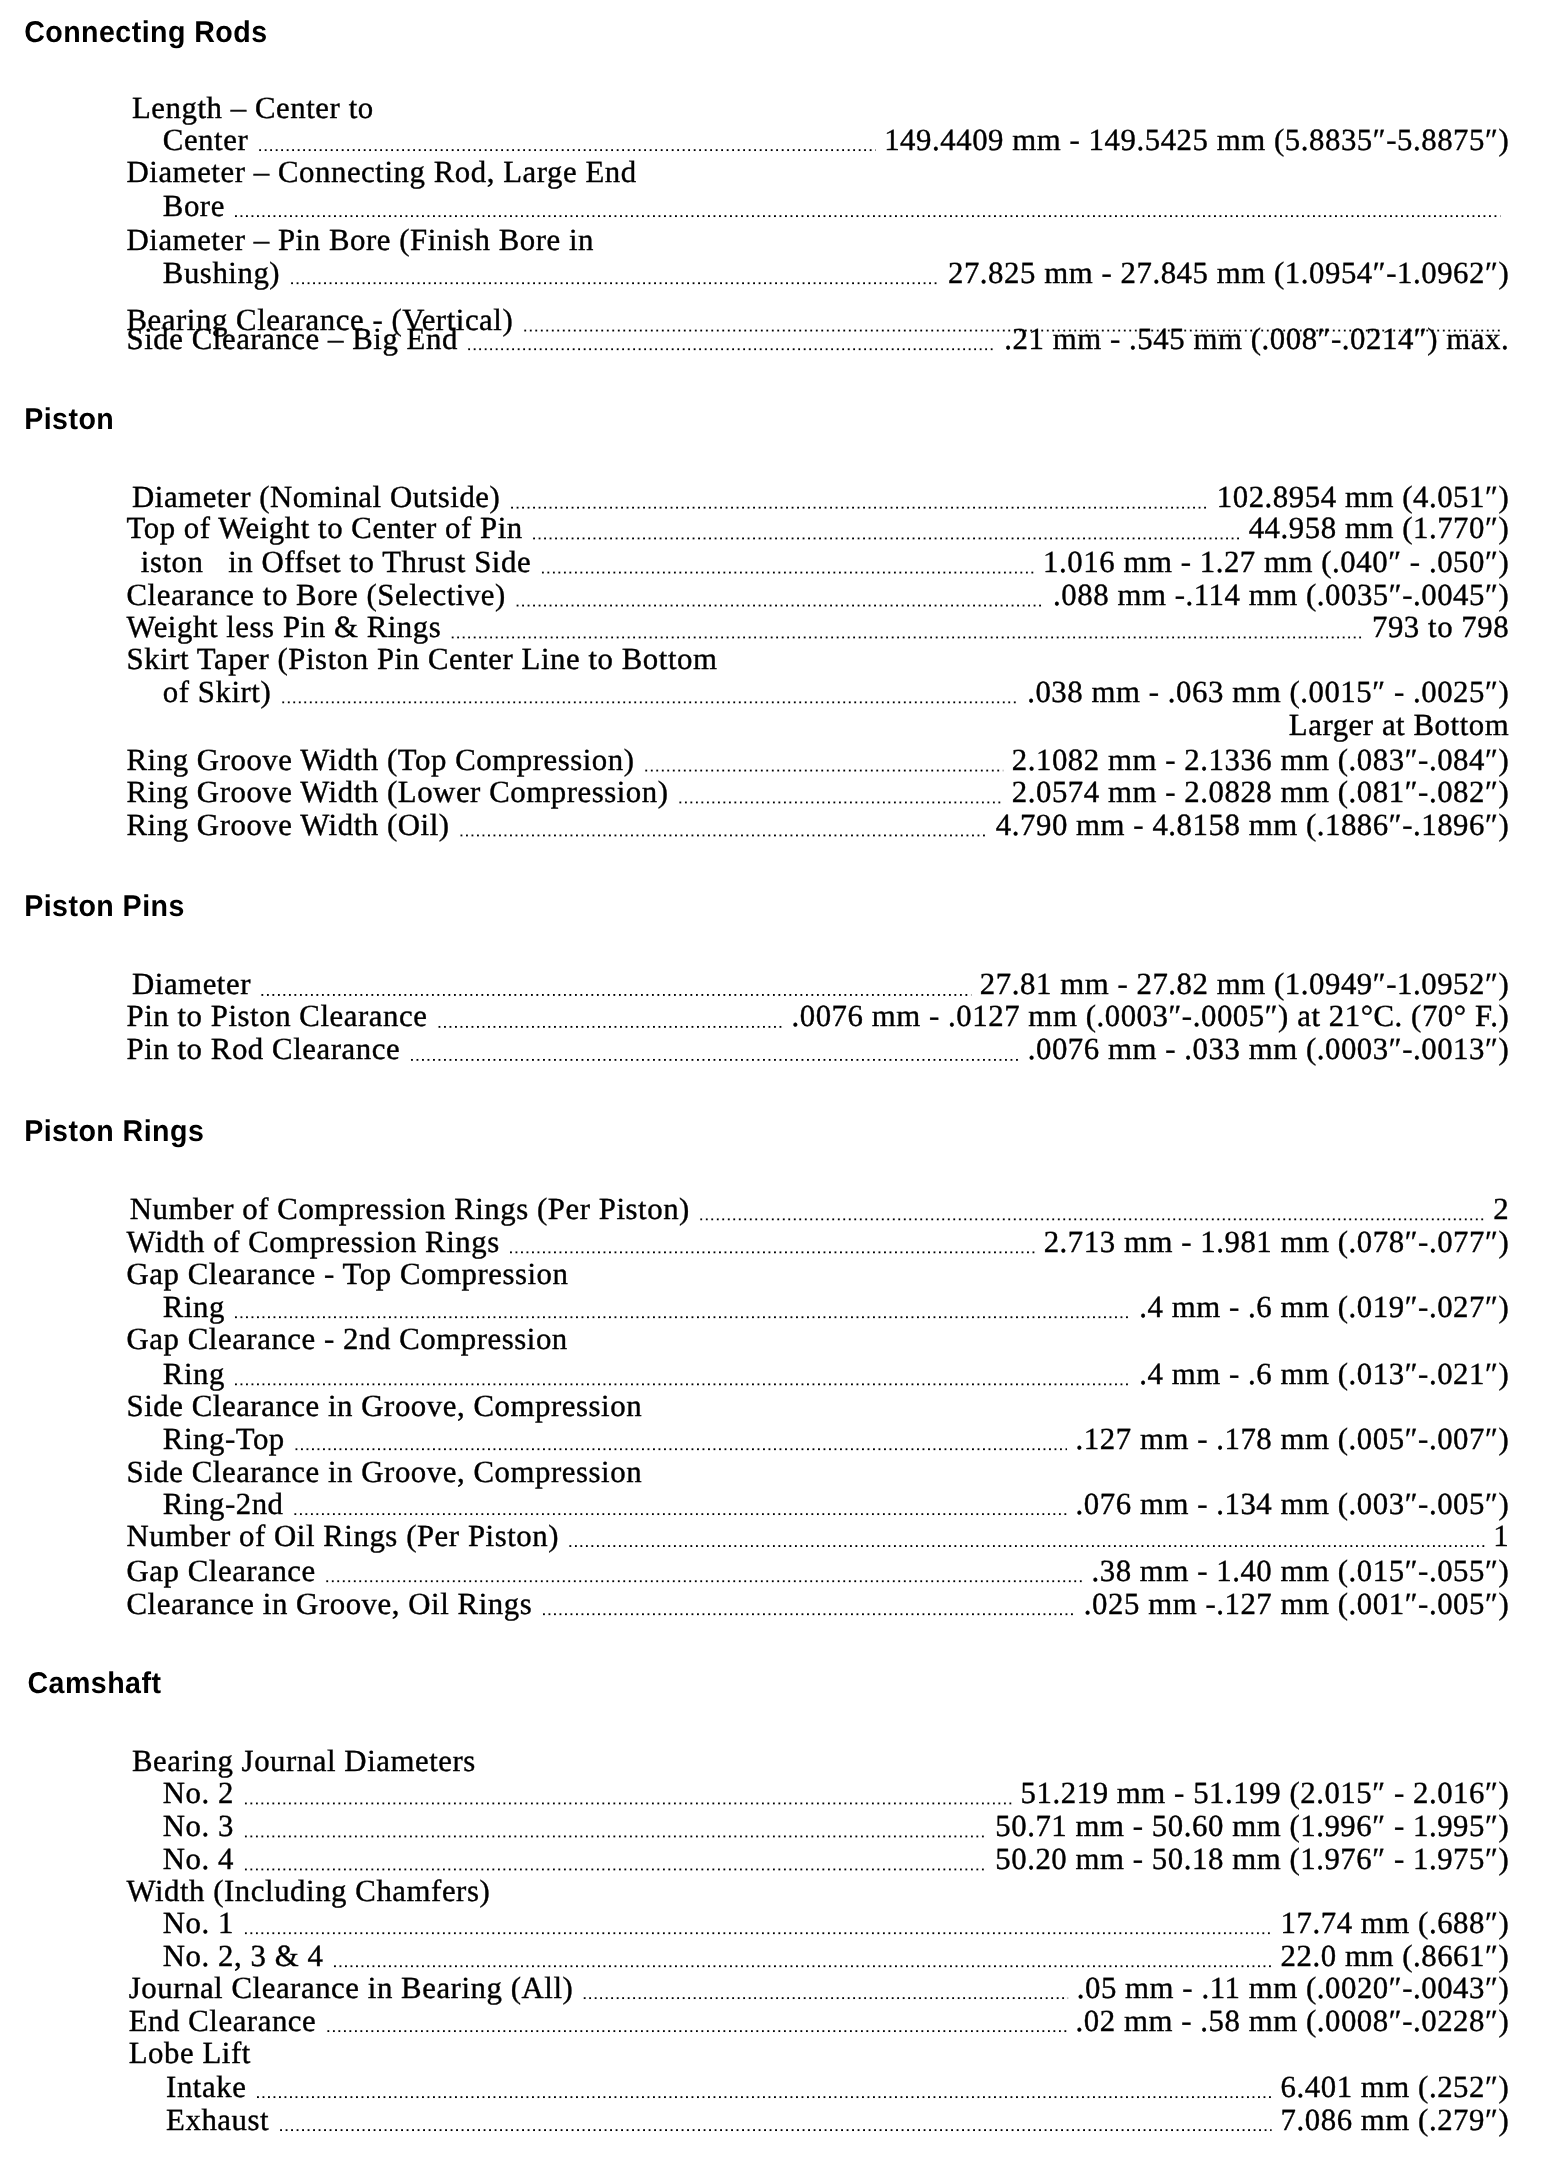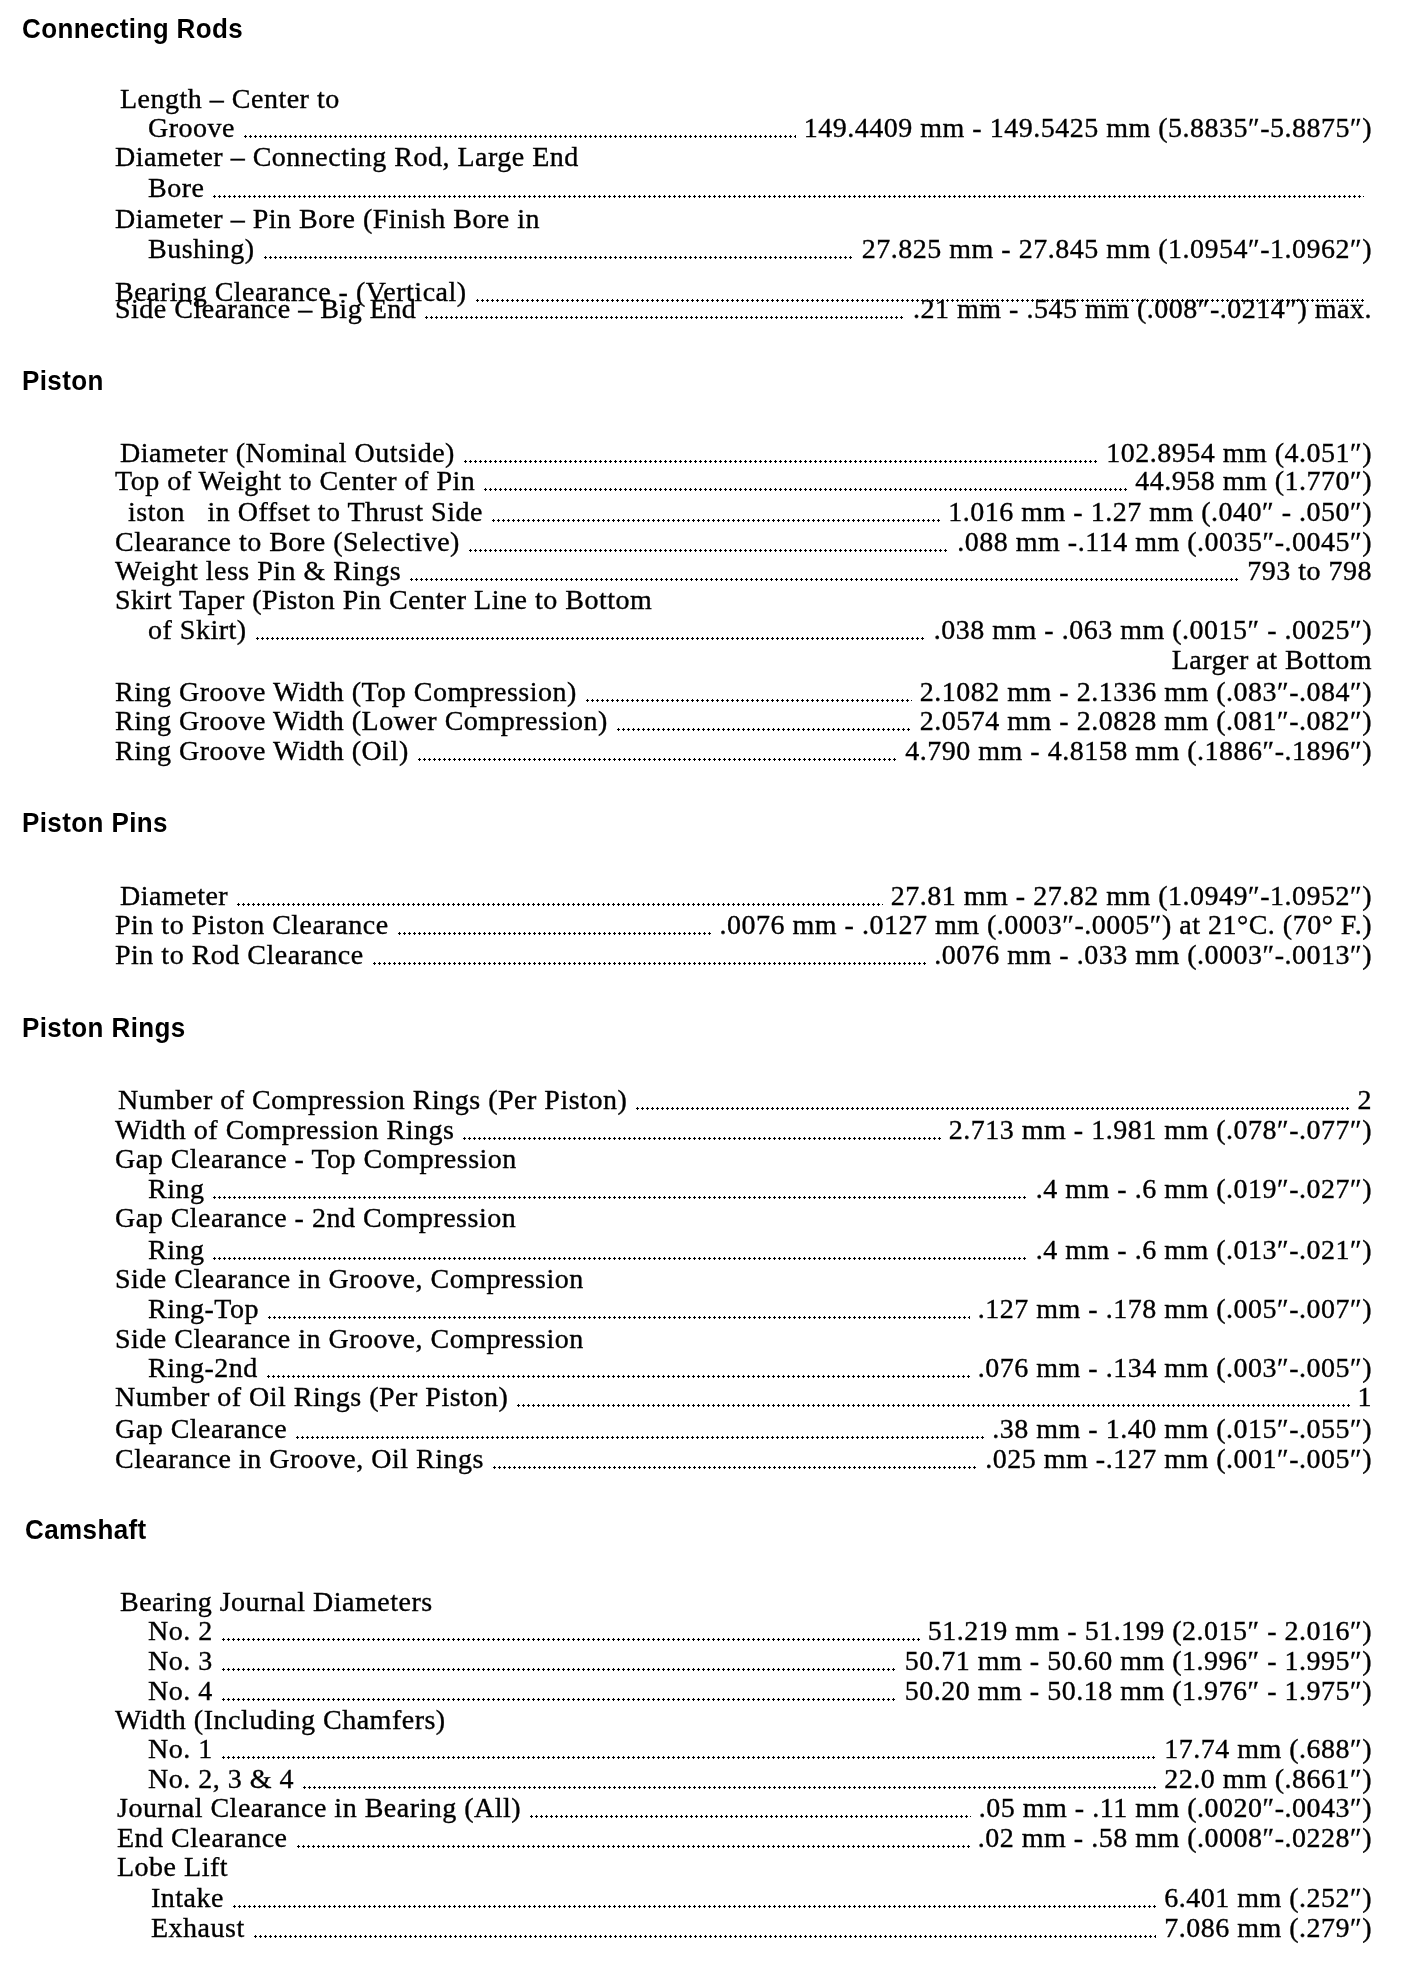--- a/index.html
+++ b/index.html
@@ -32,21 +32,21 @@
 </head>
 <body>
 
 <div class="page">
 
   <h2 class="section-heading" style="top:14px">Connecting Rods</h2>
   <div class="row label-only" style="top:84px;left:120px">
       <span class="label">Length – Center to</span>
     </div>
   <div class="row indent" style="top:113px">
-      <span class="label">Groove</span>
+      <span class="label">Center</span>
       <span class="leader"></span>
       <span class="value">149.4409 mm - 149.5425 mm (5.8835″-5.8875″)</span>
     </div>
   <div class="row label-only" style="top:142px">
       <span class="label">Diameter – Connecting Rod, Large End</span>
     </div>
   <div class="row indent" style="top:173px">
       <span class="label">Bore</span>
       <span class="leader"></span>
     </div>

